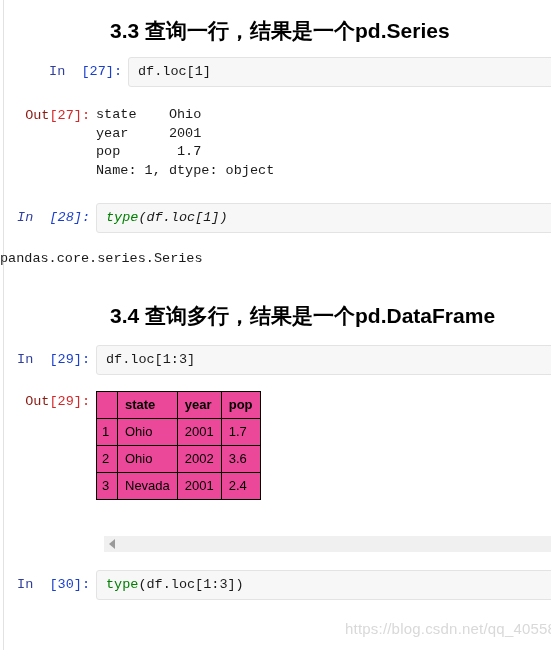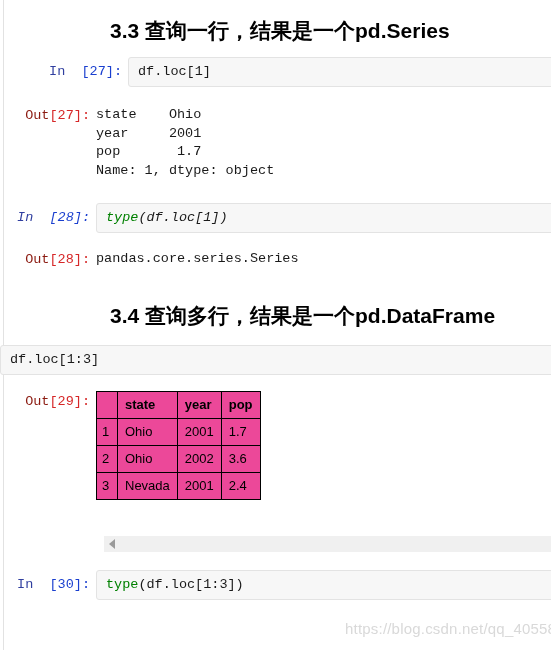--- a/index.html
+++ b/index.html
@@ -184,27 +184,27 @@
   </div>
 
   <div class="cell-row" style="top:203px;font-style:italic;">
     <div class="prompt prompt-in"><span>In</span>&nbsp;&nbsp;<span class="idx">[28]:</span></div>
     <div class="input-box">
       <div class="code"><span class="tok-builtin">type</span><span>(df.loc[1])</span></div>
     </div>
   </div>
 
   <div class="cell-row" style="top:248px;">
-    <div class="prompt prompt-out out-pad"><span>Out</span><span class="idx">[28]:</span></div>
     <div class="out-text">pandas.core.series.Series</div>
   </div>
 
   <div class="md-heading h-34">3.4 查询多行，结果是一个pd.DataFrame</div>
 
   <div class="cell-row" style="top:345px;">
+    <div class="prompt prompt-in"><span>In</span>&nbsp;&nbsp;<span class="idx">[29]:</span></div>
     <div class="input-box">
       <div class="code">df.loc[1:3]</div>
     </div>
   </div>
 
   <div class="cell-row" style="top:390px;">
     <div class="prompt prompt-out out-pad"><span>Out</span><span class="idx">[29]:</span></div>
     <div class="out-table-wrap">
       <table class="df">
         <thead>

